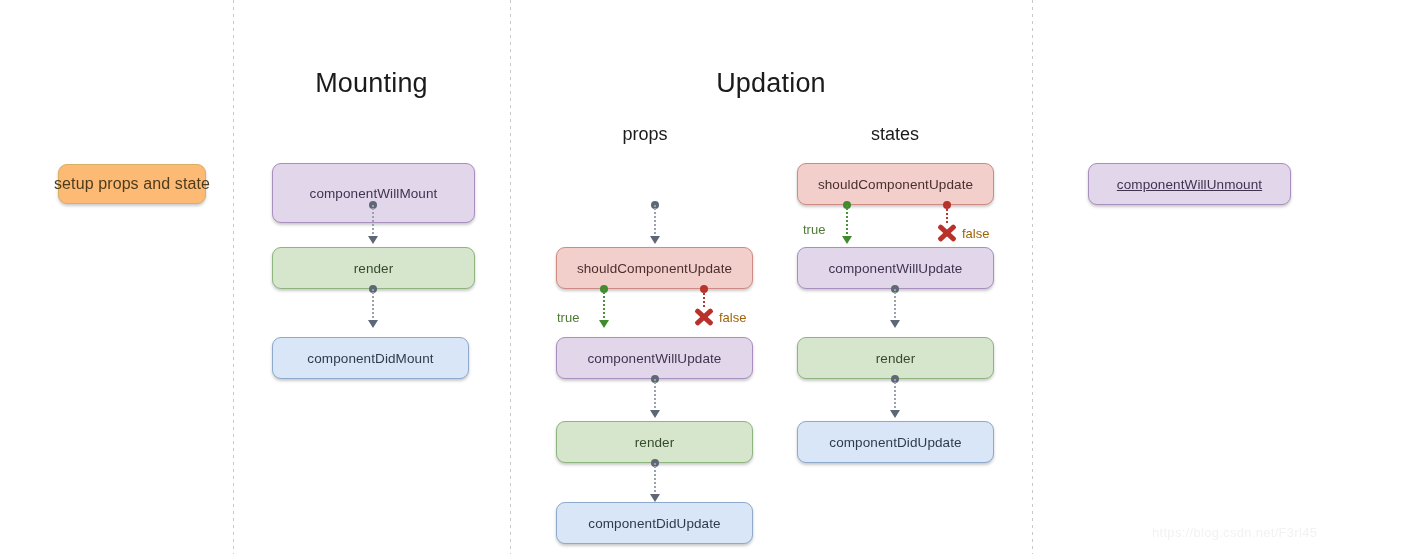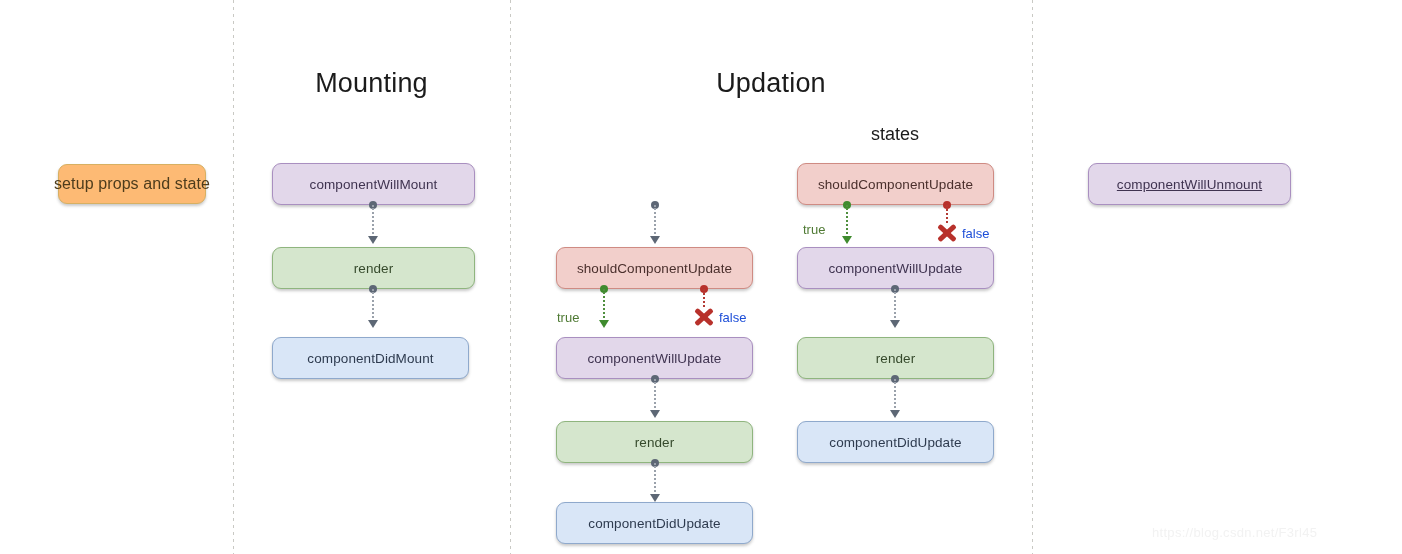--- a/index.html
+++ b/index.html
@@ -104,21 +104,21 @@
   .arrow.green { border-top: 8px solid #3f8b2e; }
 
   
   .branch-label {
     position: absolute;
     font-size: 13px;
     white-space: nowrap;
     line-height: 1;
   }
   .branch-label.true  { color:#4f7a34; }
-  .branch-label.false { color:#1d4ed8;text-align:right; }
+  .branch-label.false { color:#a16207;text-align:right; }
 
   
   .x-mark {
     position: absolute;
     width: 22px;
     height: 22px;
   }
   .x-mark span {
     position: absolute;
     left: 50%;
@@ -145,25 +145,26 @@
 
 <div id="canvas">
 
   <div class="divider" style="left:233px;"></div>
   <div class="divider" style="left:510px;"></div>
   <div class="divider" style="left:1032px;"></div>
 
   <div class="phase-title" style="left:233px;top:70px;  width:277px;">Mounting</div>
   <div class="phase-title" style="left:510px;top:70px;  width:522px;">Updation</div>
 
+  <div class="sub-title" style="left:545px;top:125px;width:200px;">props</div>
   <div class="sub-title" style="left:795px;top:125px;width:200px;">states</div>
 
   <div class="node yellow" style="left:58px; top:164px; width:148px; height:40px;">setup props and state</div>
 
-  <div class="node purple" style="left:272px; top:163px; width:203px; height:42px;">componentWillMount</div>
+  <div class="node purple" style="left:272px; top:163px; width:203px; height:60px;">componentWillMount</div>
   <div class="dot grey" style="left:369px; top:201px;"></div>
   <div class="conn grey" style="left:372px; top:205px; height:33px;"></div>
   <div class="arrow grey" style="left:368px; top:236px;"></div>
 
   <div class="node green" style="left:272px; top:247px; width:203px; height:42px;">render</div>
   <div class="dot grey" style="left:369px; top:285px;"></div>
   <div class="conn grey" style="left:372px; top:289px; height:33px;"></div>
   <div class="arrow grey" style="left:368px; top:320px;"></div>
 
   <div class="node blue" style="left:272px; top:337px; width:197px; height:42px;">componentDidMount</div>

